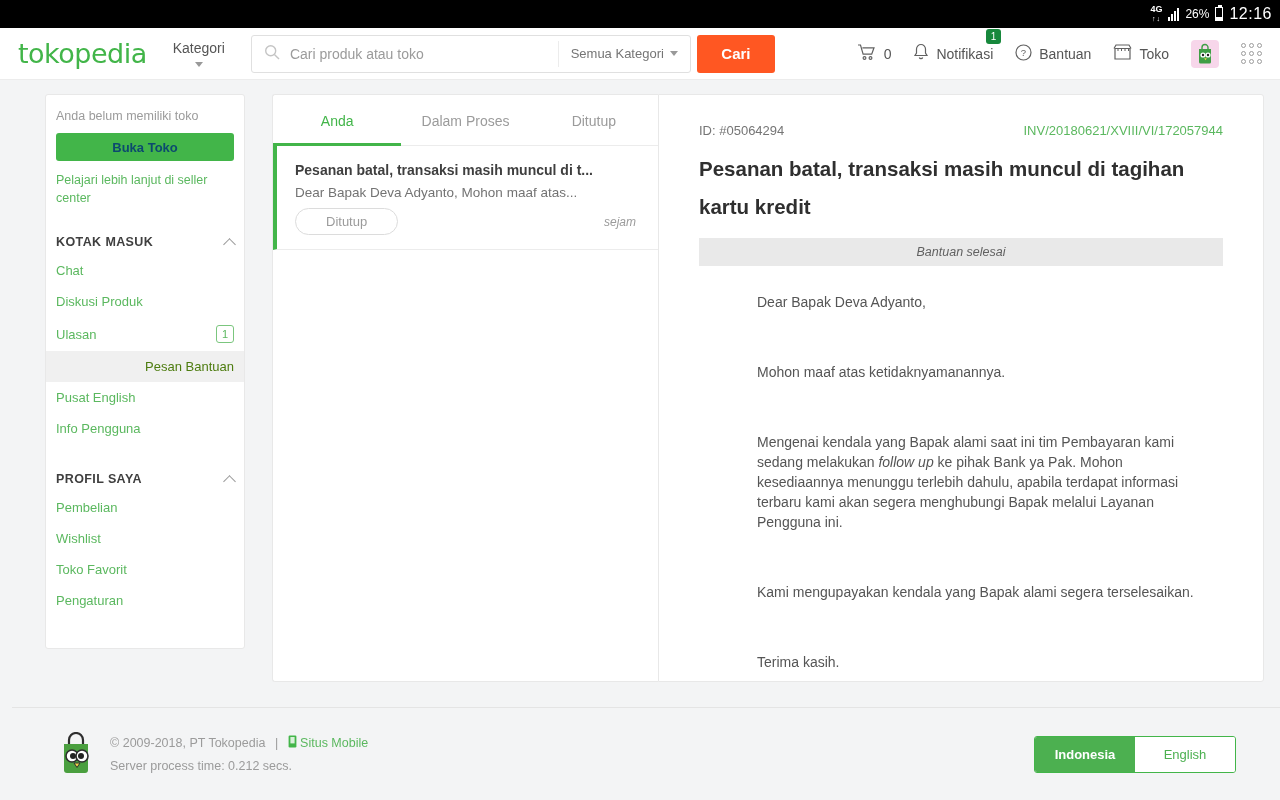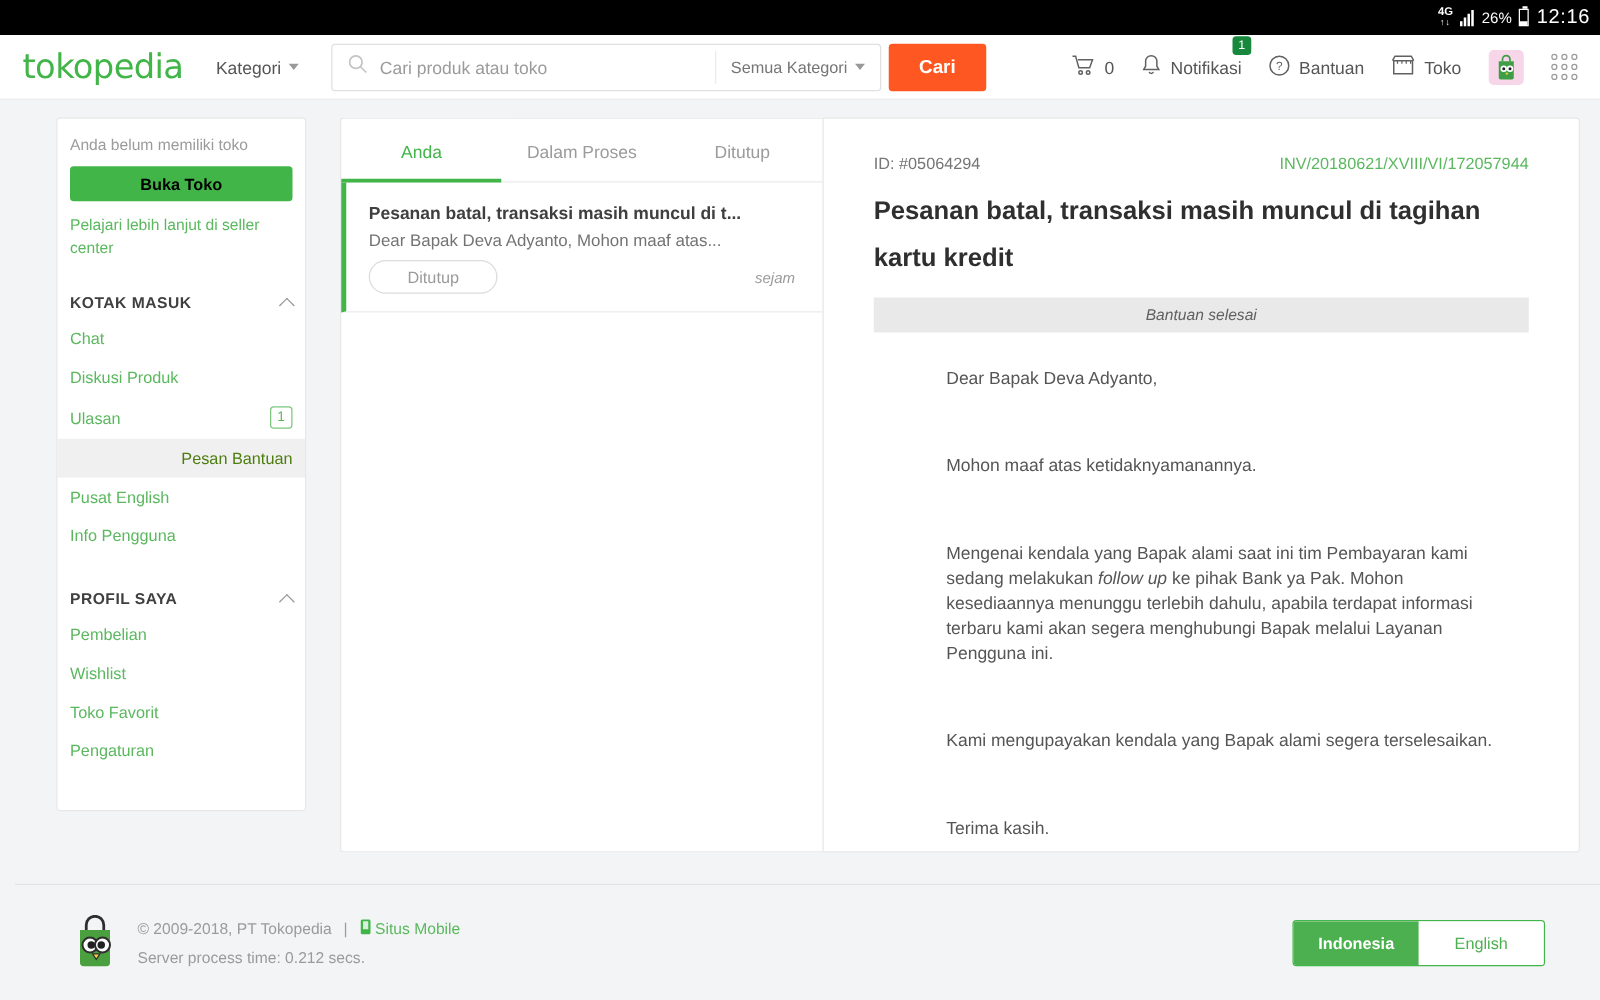--- a/index.html
+++ b/index.html
@@ -31,21 +31,21 @@
   
   .header {
     height: 52px; background: #fff; display: flex; align-items: center;
     padding: 0 18px; gap: 0; border-bottom: 1px solid #ececec;
   }
   .logo {
     font-size: 27px; color: #42b549; letter-spacing: -0.5px;
     font-family: "DejaVu Sans", sans-serif; font-weight: 400;
     padding-right: 26px;
   }
-  .kategori { font-size: 14px; color: #555; display: flex; align-items: center; gap: 6px; cursor: pointer; padding-right: 26px;}
+  .kategori { font-size: 14px; color: #555; display: flex; align-items: center; gap: 6px; cursor: pointer; padding-right: 26px; flex-direction: column;}
   .caret { width: 0; height: 0; border-left: 4px solid transparent; border-right: 4px solid transparent; border-top: 5px solid #999; display:inline-block;}
   .searchwrap {
     flex: 0 0 440px; height: 38px; border: 1px solid #e0e0e0; border-radius: 3px;
     display: flex; align-items: center; background: #fff;
   }
   .search-icon { margin: 0 10px 0 12px; }
   .search-input { border: none; outline: none; flex: 1; font-size: 14px; color: #333; font-family: "Liberation Sans", sans-serif; background: transparent;}
   .search-input::placeholder { color: #9b9b9b; }
   .search-cat {
     font-size: 13px; color: #757575; display: flex; align-items: center; gap: 6px;
@@ -72,21 +72,21 @@
   
   .page { display: flex; padding: 14px 16px 0 16px; gap: 0; height: 627px; }
 
   .sidebar {
     width: 200px; background: #fff; border: 1px solid #e8e8e8; border-radius: 3px;
     padding: 0 0 14px 0; height: 555px; margin-left: 29px;
   }
   .side-pad { padding: 14px 10px 0 10px; }
   .side-note { font-size: 12.5px; color: #9b9b9b; margin-bottom: 10px; }
   .buka-toko {
-    display: block; width: 100%; background: #42b549; color: #000000; border: none;
+    display: block; width: 100%; background: #42b549; color: #0c4a6e; border: none;
     border-radius: 3px; height: 28px; font-size: 13px; font-weight: bold; cursor: pointer;
     font-family: "Liberation Sans", sans-serif;
   }
   .side-link { font-size: 12.5px; color: #5bb85f; line-height: 18px; margin-top: 10px; cursor: pointer; }
   .side-head {
     display: flex; align-items: center; justify-content: space-between;
     font-size: 12.5px; font-weight: bold; color: #3f3f3f; letter-spacing: .4px;
     padding: 0 10px; margin: 28px 0 6px 0;
   }
   .chev { width: 9px; height: 9px; border-left: 1.5px solid #999; border-top: 1.5px solid #999; transform: rotate(45deg); display:block; margin-top:4px;}

